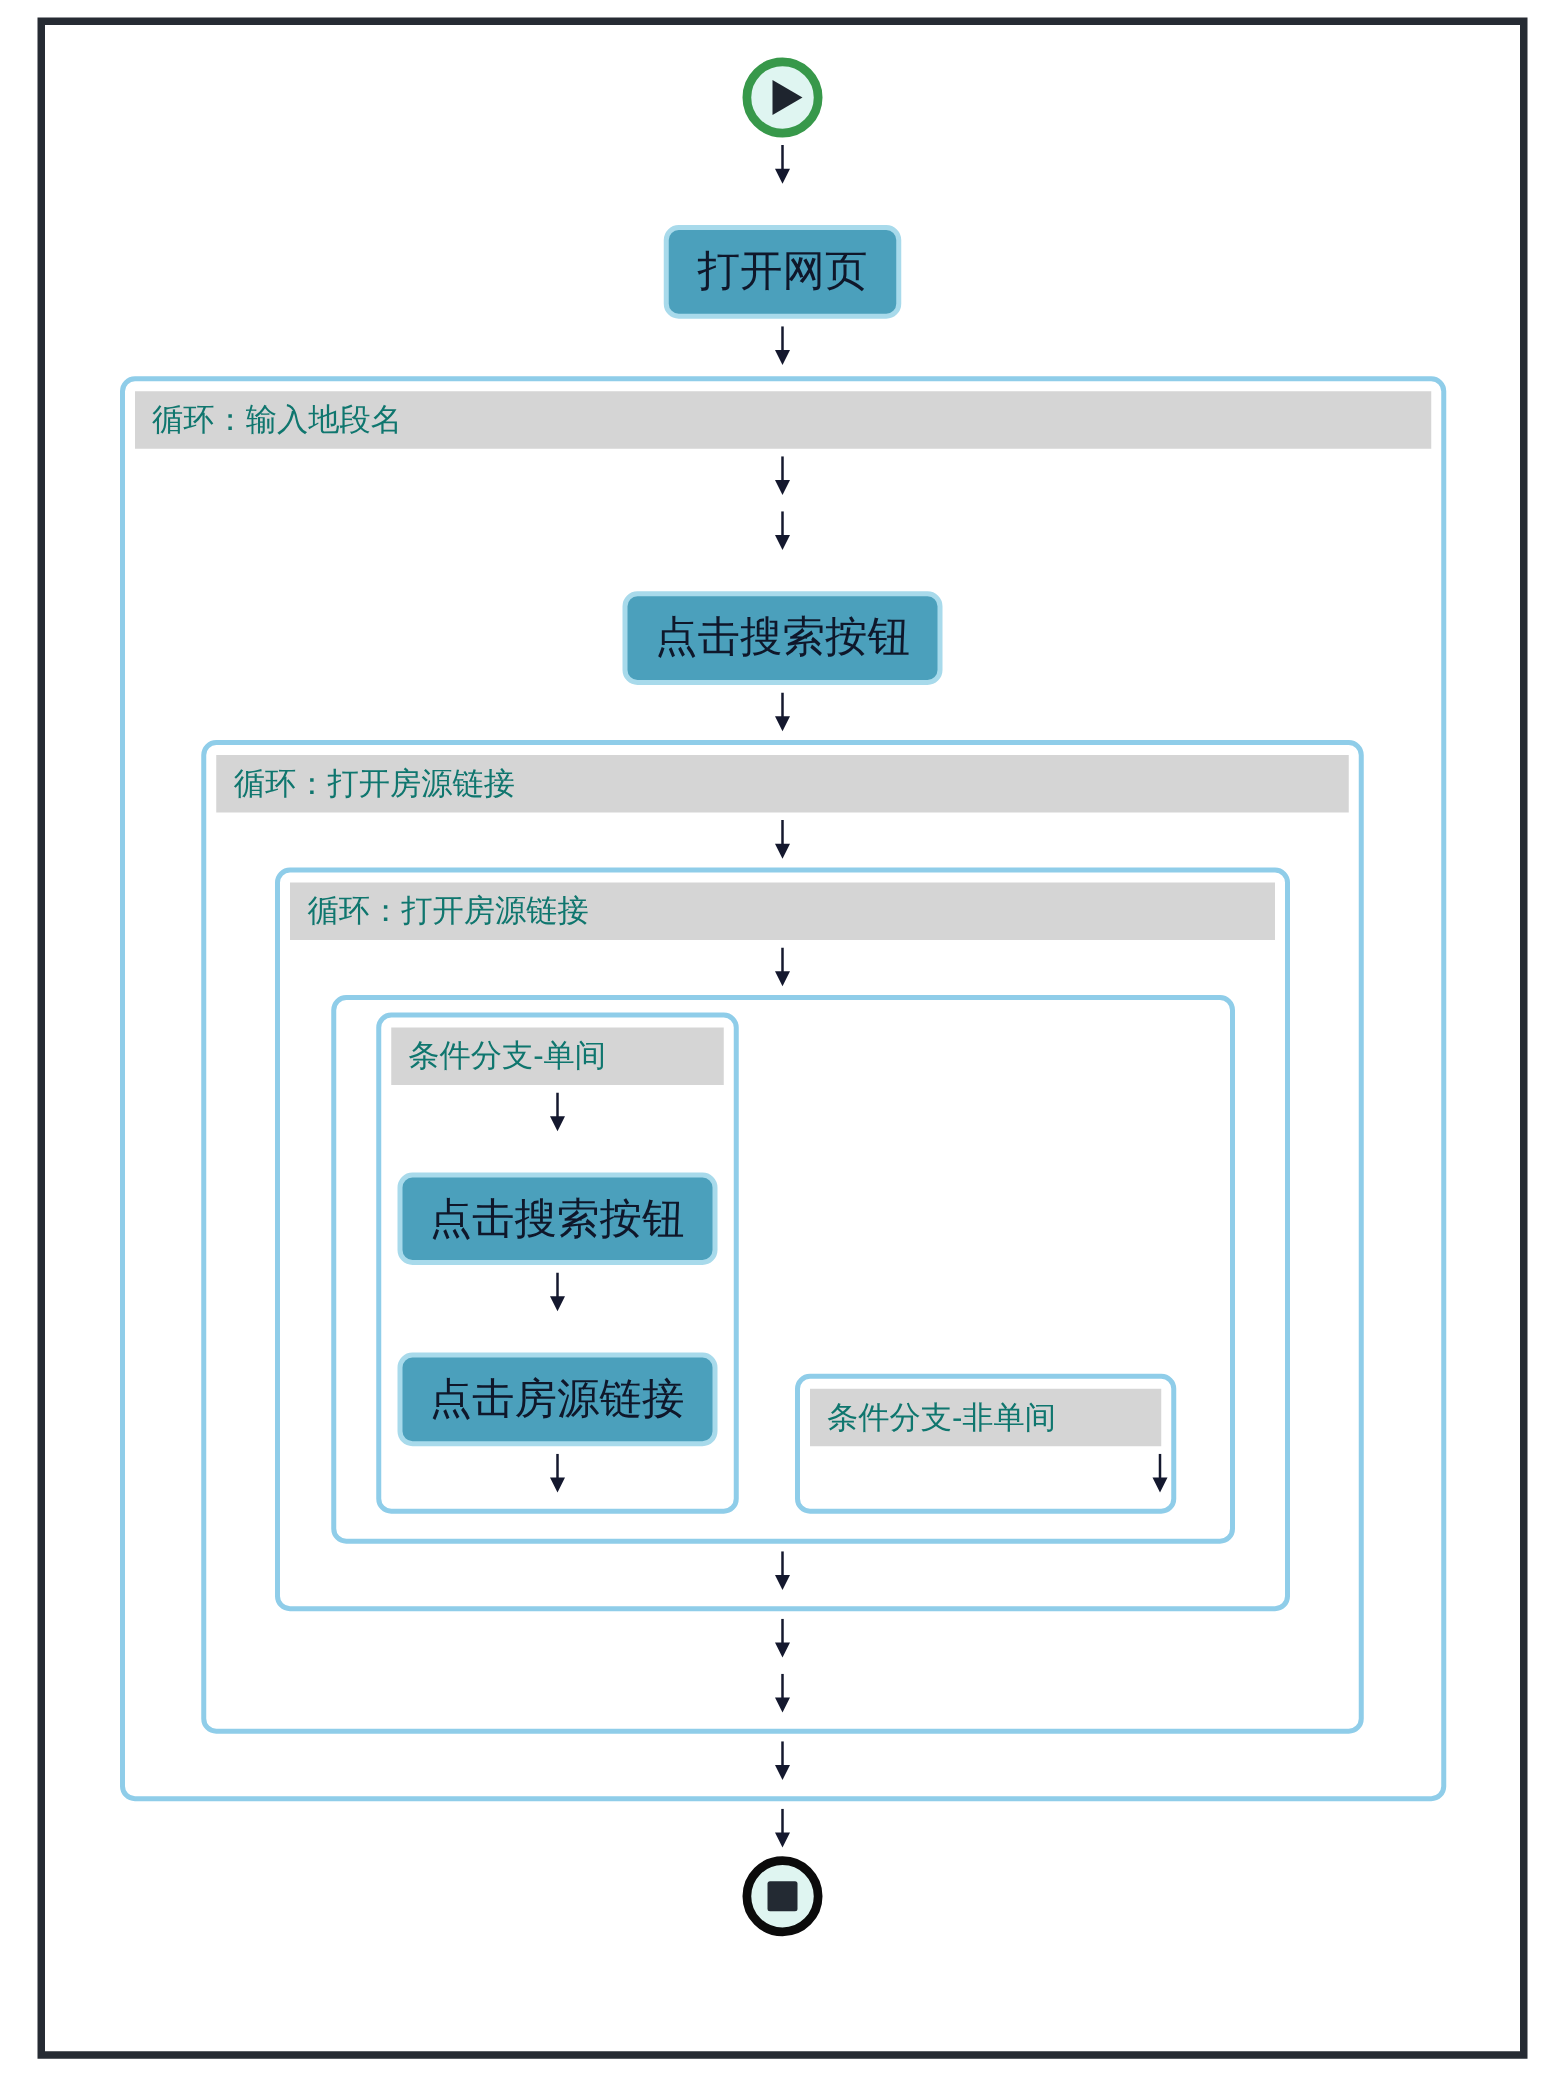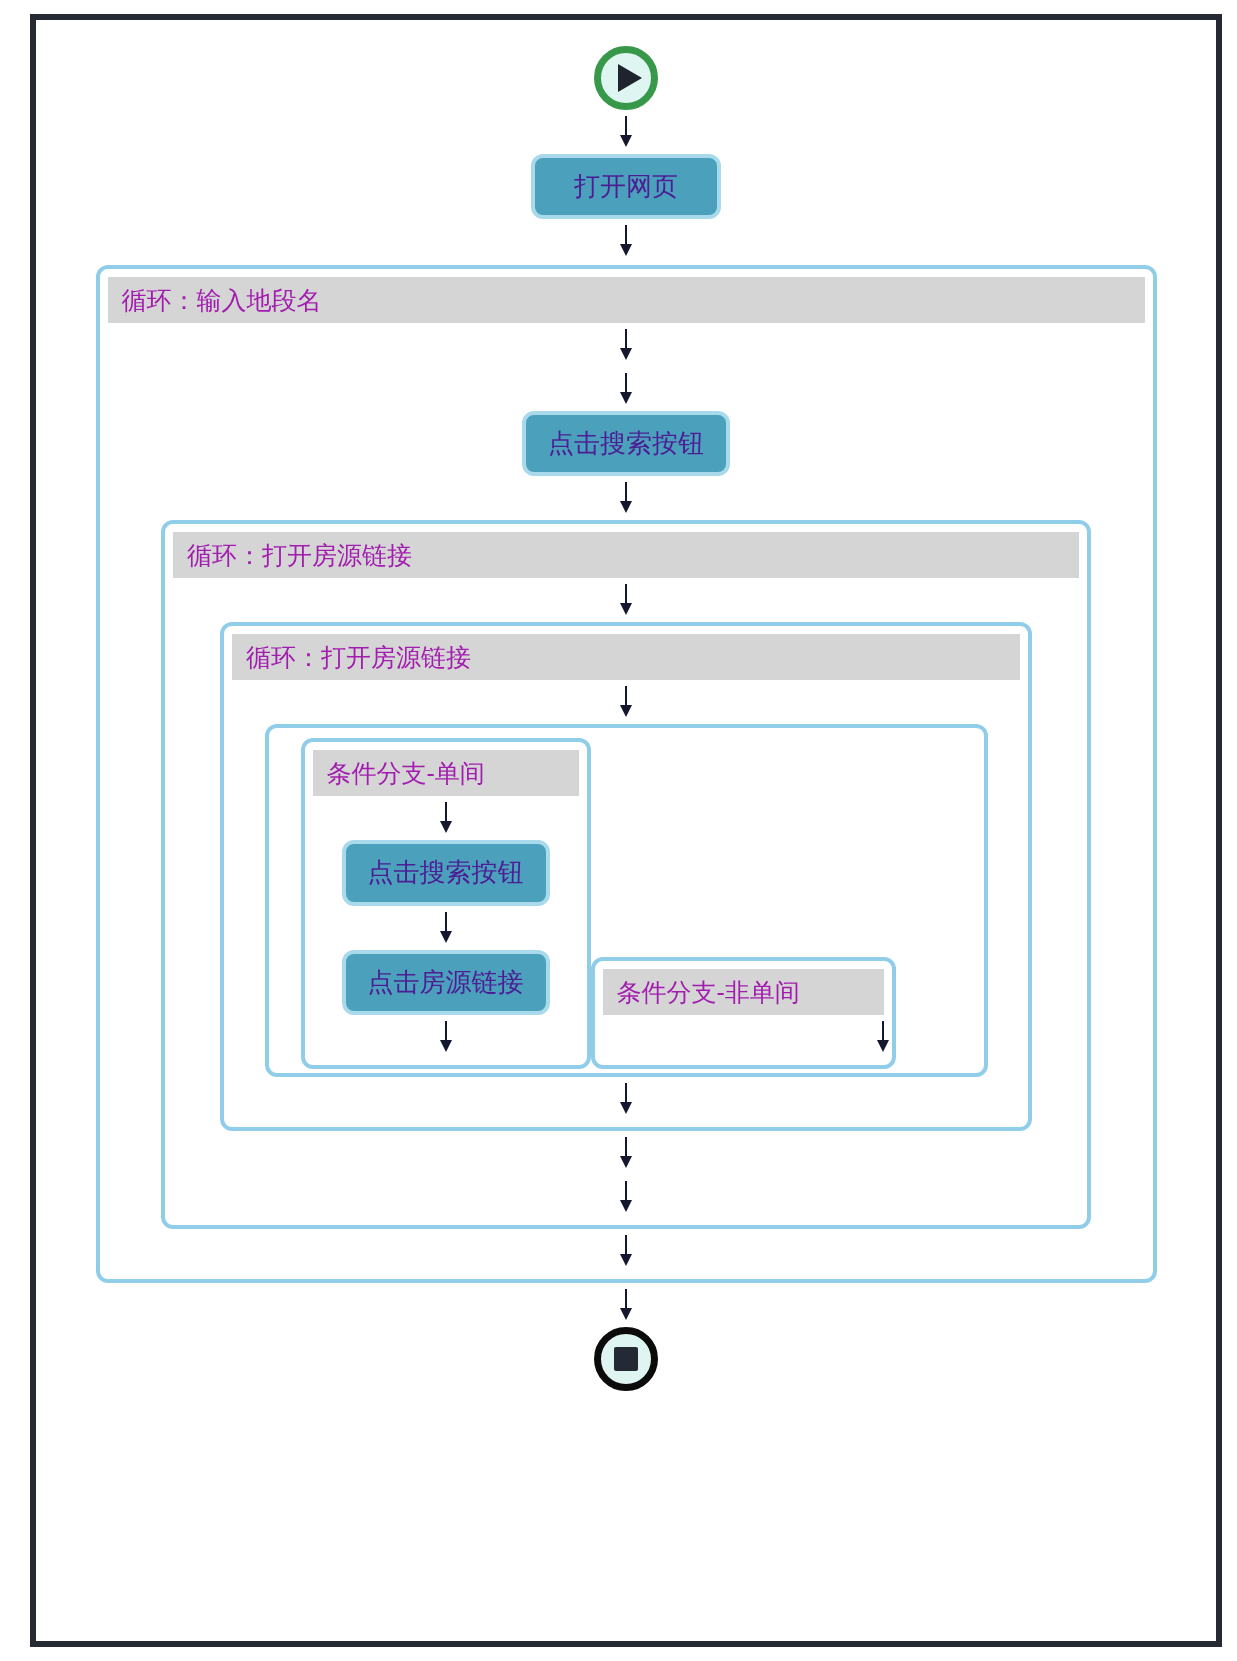--- a/index.html
+++ b/index.html
@@ -65,65 +65,67 @@
   }
 
   
   .step {
     box-sizing: border-box;
     min-width: 190px;
     padding: 13px 22px;
     background: #4ba0bc;
     border: 4px solid #a8daeb;
     border-radius: 12px;
-    color: #4c1d95;
-    font-size: 26px;
+    color: #0f172a;
+    font-size: 34px;
     line-height: 1.2;
     text-align: center;
     cursor: pointer;
     flex: 0 0 auto;
     white-space: nowrap;
+    margin-top: 26px;
   }
 
   
   .container {
     box-sizing: border-box;
     border: 4px solid #8fcde9;
     border-radius: 12px;
     background: #ffffff;
     display: flex;
     flex-direction: column;
     align-items: center;
     flex: 0 0 auto;
   }
   .container > .bar {
     align-self: stretch;
     margin: 8px 8px 0 8px;
     height: 46px;
     line-height: 46px;
     background: #d5d5d5;
-    color: #a21caf;
+    color: #0f766e;
     font-size: 25px;
     padding-left: 14px;
     text-align: left;
     box-sizing: border-box;
     white-space: nowrap;
     overflow: hidden;
     cursor: pointer;
   }
   .loop1 { width: 1061px; margin-top: 2px; }
   .loop2 { width: 930px;  }
   .loop3 { width: 812px;  }
   .cond  { width: 723px;  }
 
   .branch-row {
     align-self: stretch;
     display: flex;
     align-items: flex-end;
-    padding: 10px 0 4px 32px;
+    padding: 10px 0 20px 32px;
+    gap: 45px;
   }
   .branch-a { width: 290px; }
   .branch-b { width: 305px; align-items: flex-end; }
   .branch-a .pad-bottom { height: 8px; }
   .branch-b .pad-bottom { height: 8px; }
   .pad-bottom { flex: 0 0 auto; }
   .container > .pad-bottom { height: 6px; }
 </style>
 </head>
 <body>

